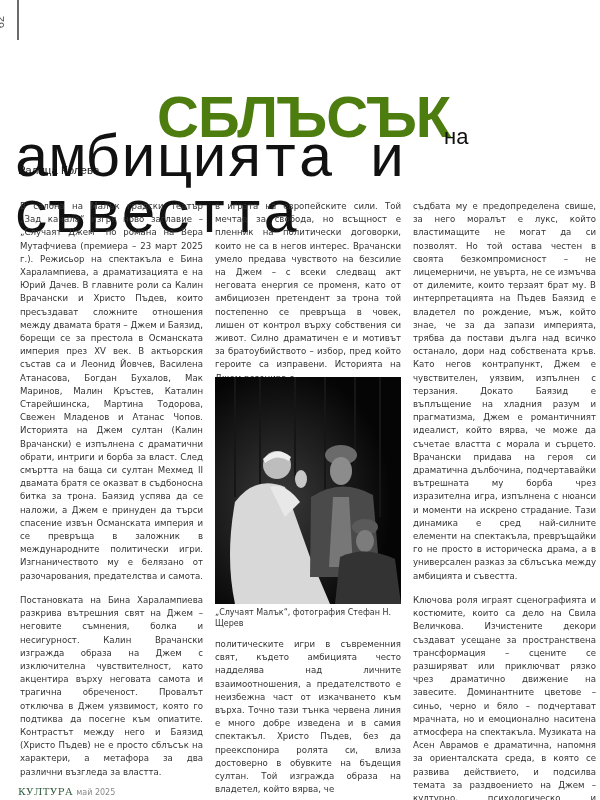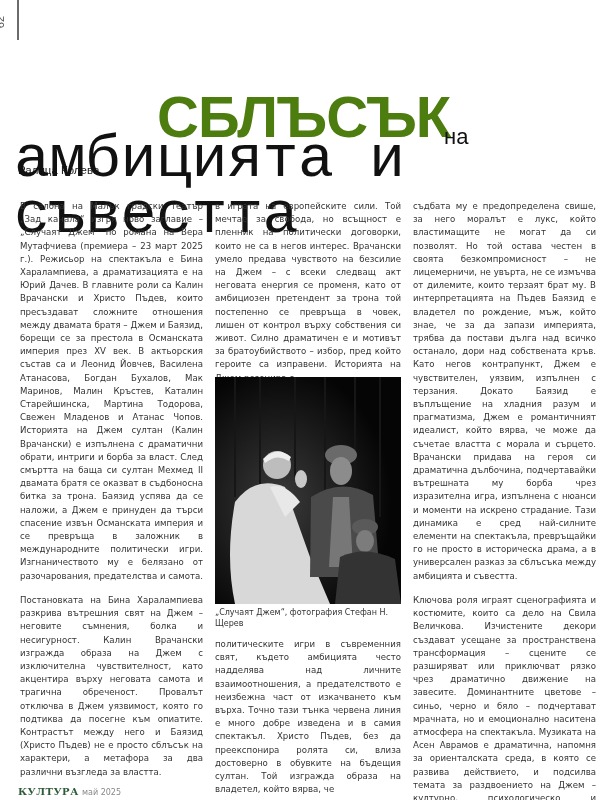--- a/index.html
+++ b/index.html
@@ -21,21 +21,21 @@
   .col p { margin:0 0 11px 0; }
   .col1 { left:20px; top:200px; width:183px; }
   .col2 { left:215px; top:200px; width:186px; }
   .col2b { left:215px; top:638px; width:186px; }
   .col3 { left:413px; top:200px; width:183px; }
   .subhead { font-family:"DejaVu Serif", serif; font-weight:bold; color:#2f5a3a; font-size:12px; line-height:14px;
              margin:0 0 24px 0 !important; text-align:left !important; }
   .photo { position:absolute; left:215px; top:377px; width:186px; height:227px; background:#0a0a0a; overflow:hidden; }
   .caption { position:absolute; left:215px; top:607px; width:186px; font-size:8px; line-height:11px; color:#333; }
   .footer { position:absolute; left:18px; top:786px; font-size:10px; }
-  .footer .brand { font-family:"DejaVu Serif", serif; font-weight:bold; color:#2f5a3a; letter-spacing:0.5px; }
+  .footer .brand { font-family:"DejaVu Serif", serif; font-weight:normal; color:#2f5a3a; letter-spacing:0.5px; }
   .footer .date { color:#888; font-size:8px; margin-left:0; }
 </style>
 </head>
 <body>
 
 <div class="page-rule"></div>
 <div class="page-num">
     <span>62</span>
   </div>
 
@@ -82,21 +82,21 @@
     <ellipse cx="126" cy="78" rx="16" ry="10" fill="#6a6a6a"></ellipse>
     <ellipse cx="126" cy="94" rx="11" ry="14" fill="#8c8c8c"></ellipse>
     <path d="M96 120 Q126 100 158 118 L165 200 L95 200 Z" fill="#4a4a4a"></path>
     <path d="M118 120 L134 120 L138 190 L114 190 Z" fill="#777"></path>
 
     <ellipse cx="150" cy="150" rx="13" ry="8" fill="#5a5a5a"></ellipse>
     <ellipse cx="150" cy="164" rx="9" ry="11" fill="#7c7c7c"></ellipse>
     <path d="M125 180 Q150 168 180 182 L186 227 L120 227 Z" fill="#333"></path>
   </svg>
 </div>
-<div class="caption">„Случаят Джем“, фотография Стефан Н. Щерев</div>
+<div class="caption">„Случаят Малък“, фотография Стефан Н. Щерев</div>
 
 <div class="col col2b">
   <p>политическите игри в съвременния свят, където амбицията често надделява над личните взаимоотношения, а предателството е неизбежна част от изкачването към върха. Точно тази тънка червена линия е много добре изведена и в самия спектакъл. Христо Пъдев, без да преекспонира ролята си, влиза достоверно в обувките на бъдещия султан. Той изгражда образа на владетел, който вярва, че</p>
 </div>
 
 <div class="col col3">
   <p>съдбата му е предопределена свише, за него моралът е лукс, който властимащите не могат да си позволят. Но той остава честен в своята безкомпромисност – не лицемерничи, не увърта, не се измъчва от дилемите, които терзаят брат му. В интерпретацията на Пъдев Баязид е владетел по рождение, мъж, който знае, че за да запази империята, трябва да постави дълга над всичко останало, дори над собствената кръв. Като негов контрапункт, Джем е чувствителен, уязвим, изпълнен с терзания. Докато Баязид е въплъщение на хладния разум и прагматизма, Джем е романтичният идеалист, който вярва, че може да съчетае властта с морала и сърцето. Врачански придава на героя си драматична дълбочина, подчертавайки вътрешната му борба чрез изразителна игра, изпълнена с нюанси и моменти на искрено страдание. Тази динамика е сред най-силните елементи на спектакъла, превръщайки го не просто в историческа драма, а в универсален разказ за сблъсъка между амбицията и съвестта.</p>
   <p>Ключова роля играят сценографията и костюмите, които са дело на Свила Величкова. Изчистените декори създават усещане за пространствена трансформация – сцените се разширяват или приключват рязко чрез драматично движение на завесите. Доминантните цветове – синьо, черно и бяло – подчертават мрачната, но и емоционално наситена атмосфера на спектакъла. Музиката на Асен Аврамов е драматична, напомня за ориенталската среда, в която се развива действието, и подсилва темата за раздвоението на Джем – културно, психологическо и религиозно.</p>
 
 </div>

